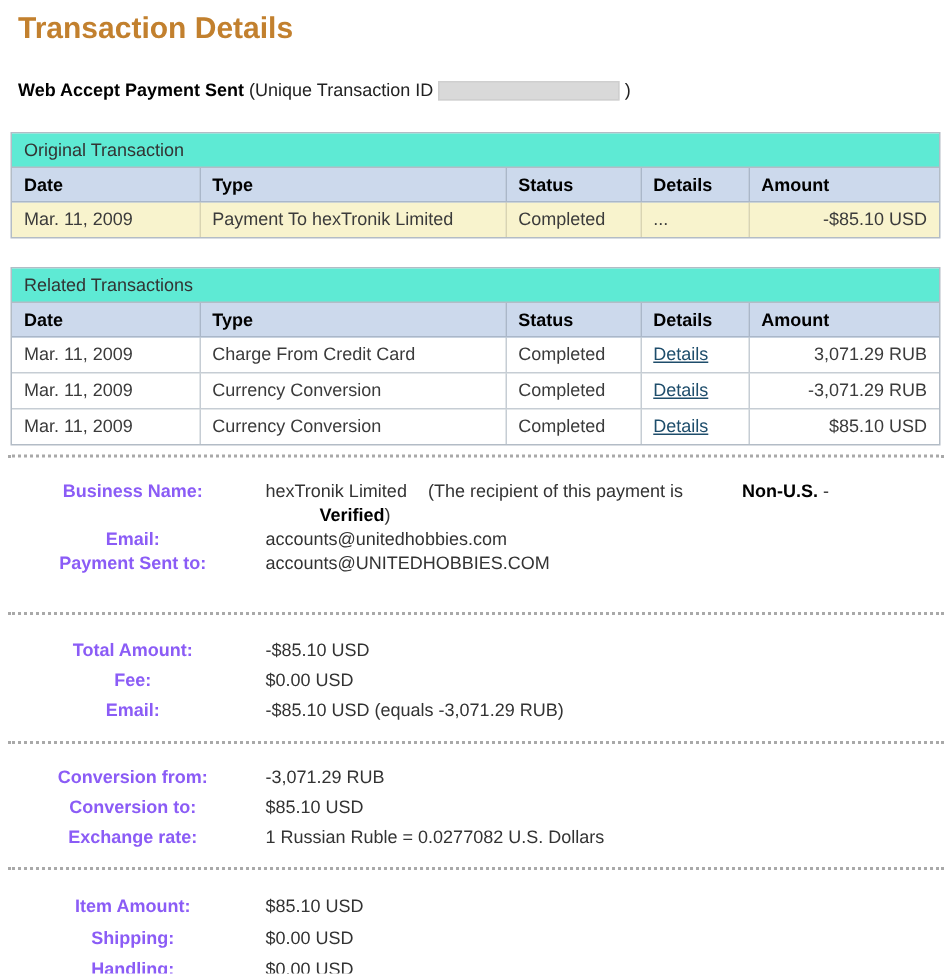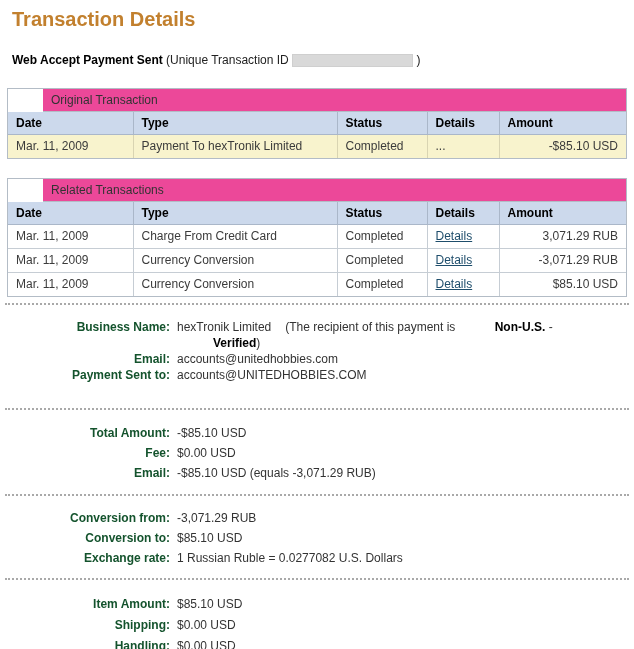--- a/index.html
+++ b/index.html
@@ -24,23 +24,22 @@
   .subheader{margin:22px 0 0 12px;line-height:15px;color:#222;}
   .subheader .bold{font-weight:bold;color:#000;}
   .redacted{
     display:inline-block;width:121px;height:13px;vertical-align:middle;
     background:var(--redacted-box);border:1px solid #cfcfcf;
   }
   .txn-section{width:620px;margin-left:7px;border:1px solid var(--table-border);}
   .txn-orig{margin-top:20px;}
   .txn-rel{margin-top:19px;}
   .table-title{
-    background:#ec4899;color:#333;padding:4px 8px;line-height:14px;
+    background:#5eead4;color:#333;padding:4px 8px;line-height:14px;
     border-bottom:1px solid var(--table-border);
-    margin-left:35px;
   }
   table.txn{border-collapse:collapse;width:100%;table-layout:fixed;}
   table.txn th{
     background:var(--table-header-bg);color:#000;font-weight:bold;text-align:left;
     padding:4px 8px;line-height:14px;font-size:12px;
     border:1px solid #aab7c9;border-top:none;
   }
   table.txn td{
     padding:5px 8px;line-height:13px;font-size:12px;color:#3b3b3b;
     border:1px solid #c6cdd4;
@@ -68,21 +67,21 @@
   .sec-recipient{margin-top:14px;}
   .sec-recipient .info-row{line-height:16px;}
   .sec-totals{margin-top:13px;}
   .sec-totals .info-row{line-height:20px;}
   .sec-conversion{margin-top:12px;}
   .sec-conversion .info-row{line-height:20px;}
   .sec-item{margin-top:14px;}
   .sec-item .info-row{line-height:21px;}
   .info-row{display:flex;align-items:baseline;}
   .info-label{
-    width:163px;flex:0 0 163px;text-align:right;font-weight:bold;color:#14532d;
+    width:163px;flex:0 0 163px;text-align:center;font-weight:bold;color:#8b5cf6;
   }
   .info-value{margin-left:7px;color:#333;}
   .note{margin-left:14px;}
   .note b{color:#000;margin-left:36px;}
 </style>
 </head>
 <body>
 
 <h1 class="page-title">Transaction Details</h1>
 

